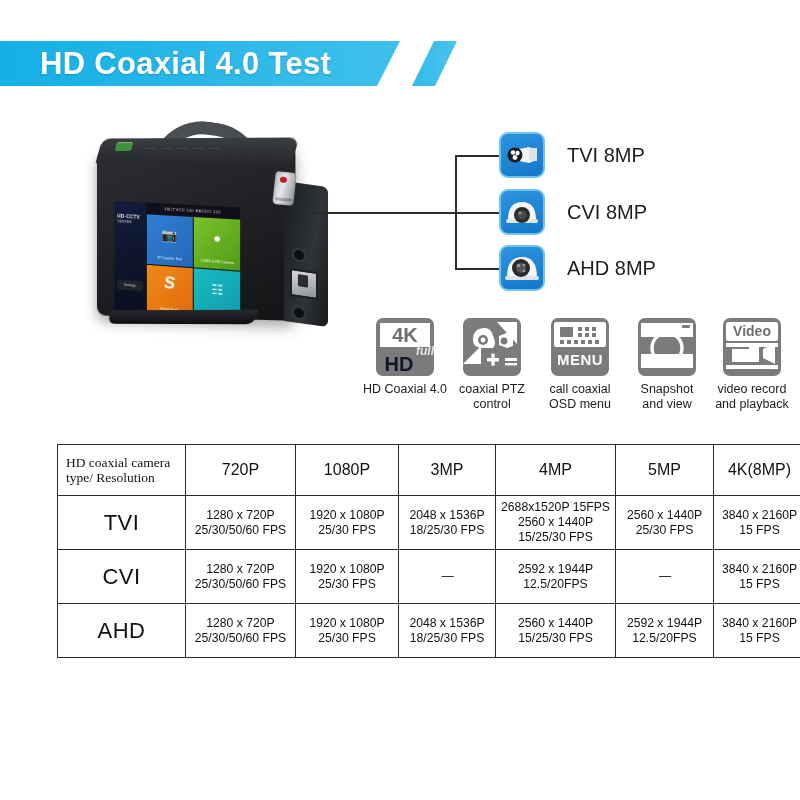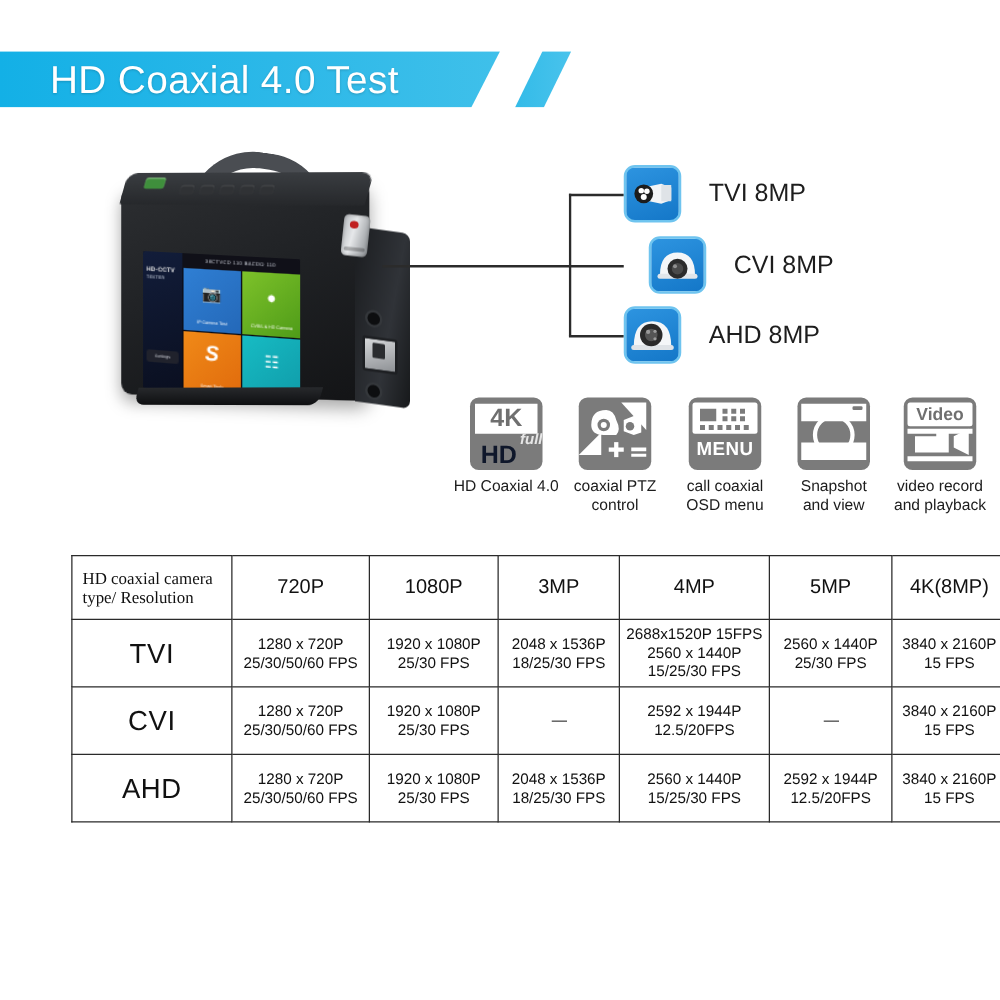--- a/index.html
+++ b/index.html
@@ -42,21 +42,21 @@
     background: linear-gradient(to right, #33bbe8, #49c3ec);
     clip-path: polygon(22px 0, 45px 0, 23px 45px, 0 45px);
   }
   .banner-title {
     position: absolute;
     left: 40px;
     top: 0;
     height: 45px;
     line-height: 45px;
     font-size: 31px;
-    font-weight: normal;
+    font-weight: bold;
     color: #ffffff;
     letter-spacing: 0.3px;
     text-shadow: 0 1px 2px rgba(0,0,0,0.18);
     white-space: nowrap;
   }
 
   
   .device-wrap {
     position: absolute;
     left: 88px;
@@ -484,21 +484,21 @@
       <ellipse cx="14" cy="21" rx="7.5" ry="7.5" fill="#1c1c1c"></ellipse>
       <circle cx="12" cy="18.5" r="2.2" fill="#ffffff"></circle>
       <circle cx="16.5" cy="19" r="2.2" fill="#ffffff"></circle>
       <circle cx="14" cy="23.5" r="2.4" fill="#ffffff"></circle>
       <rect x="28" y="14" width="8" height="13" fill="#dfe3e7"></rect>
     </svg>
   </div>
   <div class="cam-label">TVI 8MP</div>
 </div>
 
-<div class="cam-item" style="top:189px;margin-left:20px;">
+<div class="cam-item" style="top:189px;">
   <div class="cam-ico">
     <svg width="42" height="42" viewBox="0 0 42 42">
       <path d="M7 29 Q7 11 21 11 Q35 11 35 29 Z" fill="#f4f6f8"></path>
       <rect x="5" y="28" width="32" height="4" rx="2" fill="#e2e6ea"></rect>
       <circle cx="21" cy="24" r="8" fill="#2c2c2c"></circle>
       <circle cx="21" cy="24" r="4.6" fill="#4a4a4a"></circle>
       <circle cx="19" cy="22" r="1.6" fill="#8f8f8f"></circle>
     </svg>
   </div>
   <div class="cam-label">CVI 8MP</div>

